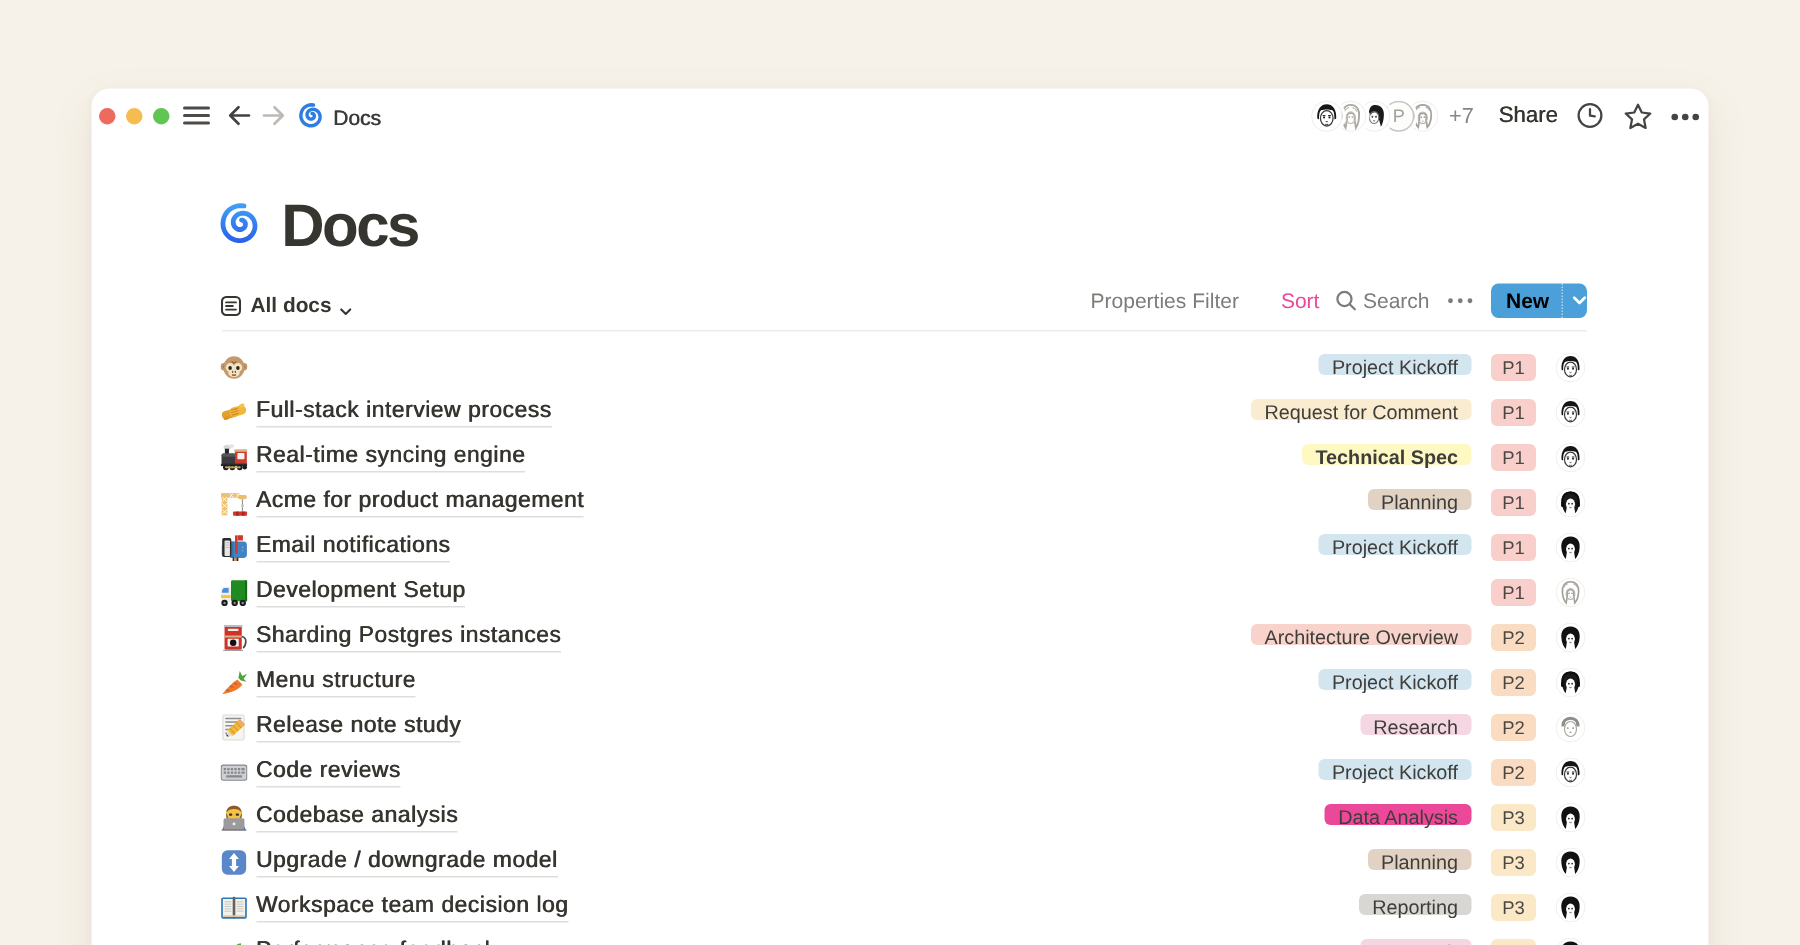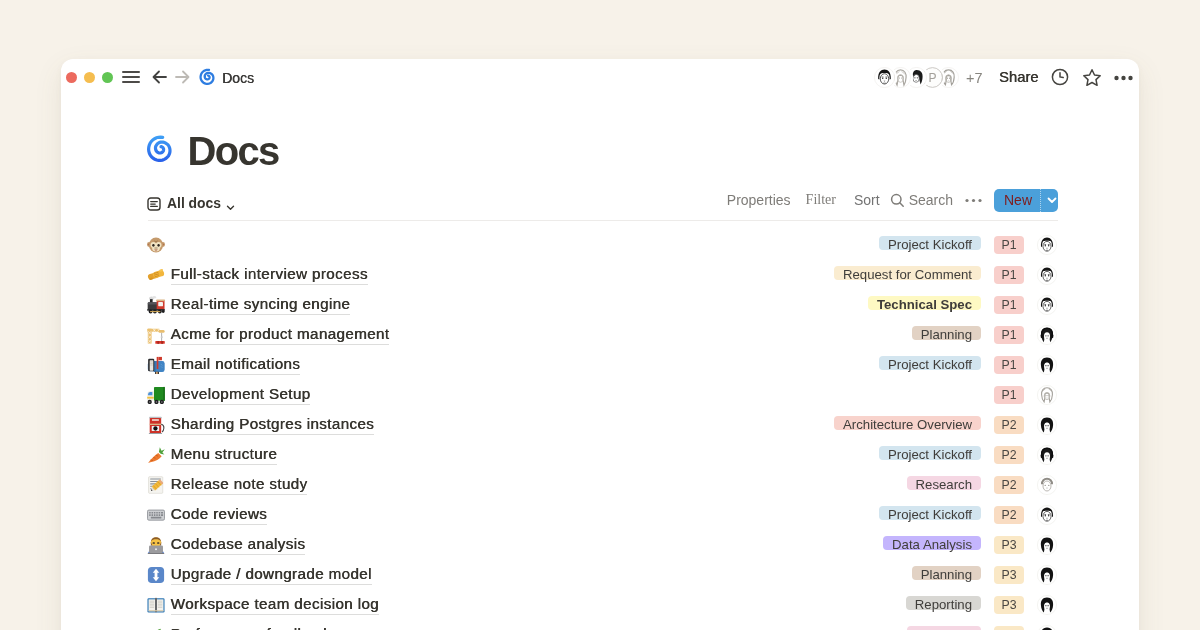--- a/index.html
+++ b/index.html
@@ -128,36 +128,36 @@
           <line x1="3.7" y1="9.4" x2="10.3" y2="9.4"></line>
       </g>
     </svg>
     <span style="font-size:13.9px; font-weight:bold; color:#37352F;">All docs</span>
     <svg width="9" height="6" viewBox="0 0 10 7" style="margin-left:5px;">
       <path d="M1.5 1.5 L5 5 L8.5 1.5" fill="none" stroke="#37352F" stroke-width="1.6" stroke-linecap="round" stroke-linejoin="round"></path>
     </svg>
   </div>
   <div class="ctl-right">
     <span class="gbtn">Properties</span>
-    <span class="gbtn" style="margin-left:15px;font-family:Liberation Serif, serif;">Filter</span>
-    <span style="margin-left:18px; font-size:14px; color:#737373;">Sort</span>
+    <span class="gbtn" style="margin-left:4px;">Filter</span>
+    <span style="margin-left:28px; font-size:14px; color:#ec4899;">Sort</span>
     <svg width="15" height="15" viewBox="0 0 15 15" style="margin-left:10px; margin-right:4px;">
       <circle cx="6.3" cy="6.3" r="4.7" fill="none" stroke="#7E7C78" stroke-width="1.5"></circle>
       <line x1="9.8" y1="9.8" x2="13.2" y2="13.2" stroke="#7E7C78" stroke-width="1.5" stroke-linecap="round"></line>
     </svg>
     <span class="gbtn">Search</span>
     <svg width="17" height="5" viewBox="0 0 17 5" style="margin-left:12px;">
       <g fill="#7E7C78">
           <circle cx="2" cy="2.5" r="1.6"></circle>
           <circle cx="8.5" cy="2.5" r="1.6"></circle>
           <circle cx="15" cy="2.5" r="1.6"></circle>
         </g>
     </svg>
     <div style="margin-left:12px; width:64px; height:23px; background:#4BA0DA; border-radius:5px; display:flex; align-items:center;">
-      <span style="color:#7f1d1d; font-size:14px; font-weight:normal; margin-left:10px;">New</span>
+      <span style="color:#000000; font-size:14px; font-weight:bold; margin-left:10px;">New</span>
       <div style="width:1px; height:23px; margin-left:8px; border-left:1px dotted rgba(255,255,255,0.55);"></div>
       <svg width="10" height="7" viewBox="0 0 10 7" style="margin-left:6px;">
         <path d="M1.5 1.5 L5 5 L8.5 1.5" fill="none" stroke="#fff" stroke-width="1.8" stroke-linecap="round" stroke-linejoin="round"></path>
       </svg>
     </div>
   </div>
   <div class="sep"></div>
 
 <div class="row" style="top:170.5px;">
 <svg class="ico" viewBox="0 0 16 16">
@@ -437,21 +437,21 @@
 <path d="M3.4 5.2 C3.6 2.4 5.4 1 8 1 C10.6 1 12.4 2.4 12.6 5.2 C11.5 3.4 10 2.9 8 2.9 C6 2.9 4.5 3.4 3.4 5.2 Z" fill="#8A5A2A"></path>
 <path d="M3.4 5.2 q-0.3 2 0.3 3.4 l1-0.2 Z M12.6 5.2 q0.3 2 -0.3 3.4 l-1-0.2 Z" fill="#8A5A2A"></path>
 <rect x="5" y="5.6" width="2" height="1.3" rx="0.55" fill="#3A3028"></rect>
         <rect x="9" y="5.6" width="2" height="1.3" rx="0.55" fill="#3A3028"></rect>
 <path d="M1 15.2 L2.2 12.6 Q2.6 11.8 3.5 11.8 L12.5 11.8 Q13.4 11.8 13.8 12.6 L15 15.2 Z" fill="#3A6BC9"></path>
 <rect x="1.8" y="8.4" width="12.4" height="6.8" rx="1.1" fill="#9B9B9E"></rect>
 <circle cx="8" cy="11.8" r="0.85" fill="#F2F2F2"></circle>
 <rect x="0.6" y="15" width="14.8" height="0.9" rx="0.45" fill="#7A7A7E"></rect>
       </svg>
 <span class="title">Codebase analysis</span>
-<div class="tag" style="background:#c4b5fd;">Data Analysis</div>
+<div class="tag" style="background:#ec4899;">Data Analysis</div>
 <div class="pb" style="background:#FAE8C6;">P3</div>
 <div class="av"><svg width="20" height="20" viewBox="0 0 20 20">
           <circle cx="10" cy="10" r="9.6" fill="#fff" stroke="#EDECE8" stroke-width="0.6"></circle>
           <path d="M10 2.6 C5.4 2.6 3.6 6 3.9 10 C4.1 13.4 5.3 16.2 6.9 17.6 L7.7 12.4 C7.2 10.4 7.5 8 10 7.8 C12.5 8 12.8 10.4 12.3 12.4 L13.1 17.6 C14.7 16.2 15.9 13.4 16.1 10 C16.4 6 14.6 2.6 10 2.6 Z" fill="#121212"></path>
 <ellipse cx="10" cy="11.2" rx="2.9" ry="3.8" fill="#FDFDFC"></ellipse>
 <circle cx="8.9" cy="10.7" r="0.6" fill="#2A2A2A"></circle>
           <circle cx="11.1" cy="10.7" r="0.6" fill="#2A2A2A"></circle>
 <path d="M9.3 13.2 Q10 13.7 10.7 13.2" stroke="#444" stroke-width="0.6" fill="none"></path>
         </svg></div>
 </div>

